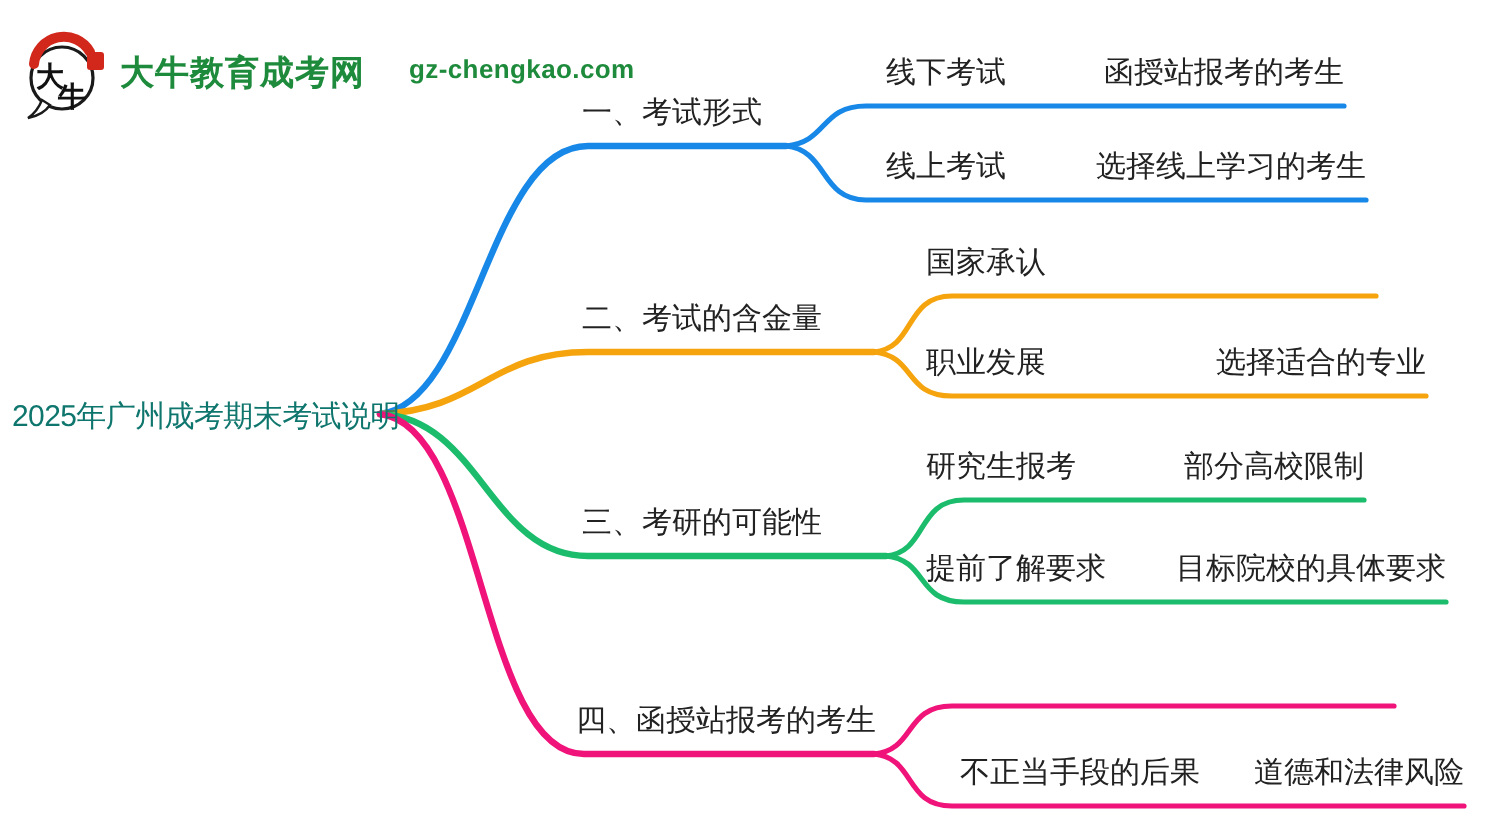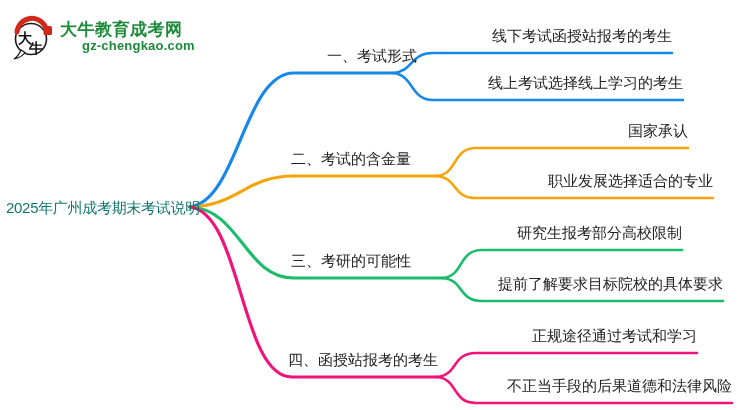--- a/index.html
+++ b/index.html
@@ -2,31 +2,31 @@
 <html><head>
 <meta charset="utf-8">
 <style>
   html,body{margin:0;padding:0;background:#fff;}
   #stage{
     position:relative;width:750px;height:410px;background:#ffffff;overflow:hidden;
     font-family:"Liberation Sans","DejaVu Sans",sans-serif;
   }
   
   .logo{position:absolute;left:10px;top:13px;display:flex;align-items:center;gap:6px;}
-  .logo-txt{display:flex;flex-direction:column;line-height:1.05;}
+  .logo-txt{display:flex;flex-direction:row;line-height:1.05;}
   .logo-title{font-size:17px;font-weight:bold;color:#1E8B3C;letter-spacing:.5px;white-space:nowrap;}
   .logo-domain{font-size:13px;font-weight:bold;color:#1E8B3C;letter-spacing:.2px;margin-left:22px;}
   
   .central{
     position:absolute;left:6px;top:199px;width:186px;
     font-size:15px;color:#0f766e;font-weight:500;white-space:nowrap;letter-spacing:-.3px;
   }
   .blabel{position:absolute;font-size:15px;color:#222;white-space:nowrap;}
   .row{
-    position:absolute;display:flex;justify-content:flex-end;align-items:flex-end;
+    position:absolute;display:flex;justify-content:space-between;align-items:flex-end;
     font-size:15px;color:#222;white-space:nowrap;
   }
   .row span{display:block;}
   svg.map{position:absolute;left:0;top:0;pointer-events:none;}
 </style>
 </head>
 <body>
 
 <div id="stage">
 
@@ -59,21 +59,21 @@
       <text x="19" y="40" font-size="14" font-weight="bold" fill="#111">牛</text>
     </svg>
     <div class="logo-txt">
       <span class="logo-title">大牛教育成考网</span>
       <span class="logo-domain">gz-chengkao.com</span>
     </div>
   </div>
 
   <div class="central">2025年广州成考期末考试说明</div>
 
-  <div class="blabel" style="left:291px;top:47px;margin-left:36px;">一、考试形式</div>
+  <div class="blabel" style="left:291px;top:47px;">一、考试形式</div>
   <div class="blabel" style="left:291px;top:150px;">二、考试的含金量</div>
   <div class="blabel" style="left:291px;top:252px;">三、考研的可能性</div>
   <div class="blabel" style="left:288px;top:351px;">四、函授站报考的考生</div>
 
   <div class="row" style="left:443px;top:27px;width:229px;">
     <span>线下考试</span>
     <span>函授站报考的考生</span>
   </div>
   <div class="row" style="left:443px;top:74px;width:240px;">
     <span>线上考试</span>
@@ -90,22 +90,18 @@
 
   <div class="row" style="left:463px;top:224px;width:219px;">
     <span>研究生报考</span>
     <span>部分高校限制</span>
   </div>
   <div class="row" style="left:463px;top:275px;width:260px;">
     <span>提前了解要求</span>
     <span>目标院校的具体要求</span>
   </div>
 
-  <div class="row" style="left:478px;top:327px;width:219px;">
-    <span>正规途径</span>
-    <span>通过考试和学习</span>
-  </div>
   <div class="row" style="left:480px;top:377px;width:252px;">
     <span>不正当手段的后果</span>
     <span>道德和法律风险</span>
   </div>
 
 </div>
 
 </body></html>

